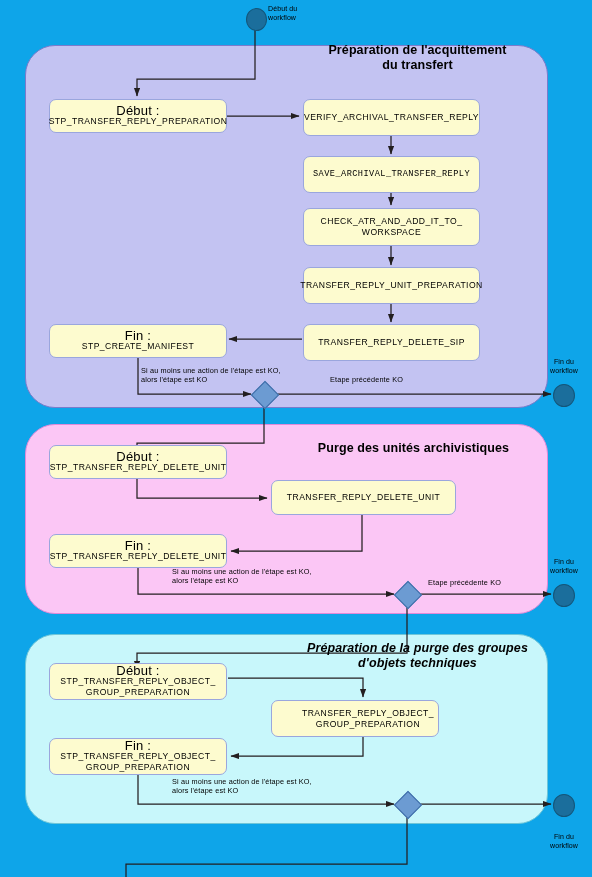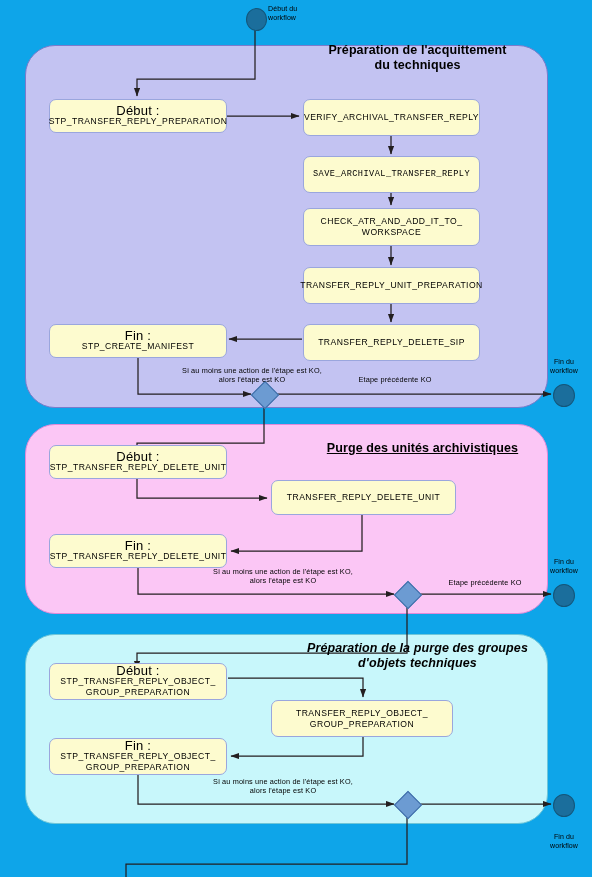--- a/index.html
+++ b/index.html
@@ -18,21 +18,21 @@
         display:flex;align-items:center;justify-content:center;text-align:center;
         font-size:8.6px;color:#000;letter-spacing:.45px;line-height:11px;padding:2px 4px;}
   .node .ln{display:block;}
   .node .ln.small{font-size:13px;letter-spacing:.2px;}
 
   .term{position:absolute;background:#1b6e9c;border:1px solid #14567a;border-radius:50%;}
   .termlabel{position:absolute;font-size:7px;color:#000;line-height:8.5px;text-align:center;letter-spacing:.1px;}
 
   .diamond{position:absolute;background:#6c9bd2;border:1px solid #3e6da8;transform:rotate(45deg);}
 
-  .edgelabel{position:absolute;font-size:7.3px;color:#000;line-height:9px;text-align:center;letter-spacing:.15px;}
+  .edgelabel{position:absolute;font-size:7.3px;color:#000;line-height:9px;letter-spacing:.15px;}
 </style>
 </head>
 <body>
 
 <div id="canvas">
 
   <div class="lane purple" style="left:25px;top:45px;width:523px;height:363px;"></div>
 
   <div class="lane pink" style="left:25px;top:424px;width:523px;height:190px;"></div>
 
@@ -85,24 +85,24 @@
       <path d="M420,804 L551,804"></path>
     </g>
 
     <g stroke="#231f20" stroke-width="1.25" fill="none">
       <path d="M407,817 L407,864 L126,864 L126,877"></path>
     </g>
   </svg>
 
   <div class="lane-title" style="left:300px;top:43px;width:235px;">
     <span>Préparation de l'acquittement</span><br>
-    <span>du techniques</span>
-  </div>
-
-  <div class="lane-title" style="left:305px;top:441px;width:235px;text-decoration:underline;">
+    <span>du transfert</span>
+  </div>
+
+  <div class="lane-title" style="left:296px;top:441px;width:235px;">
     <span>Purge des unités archivistiques</span>
   </div>
 
   <div class="lane-title" style="left:295px;top:641px;width:245px;font-style:italic;">
     <span>Préparation de la purge des groupes</span><br>
     <span>d'objets techniques</span>
   </div>
 
   <div class="node" style="left:49px;top:99px;width:178px;height:34px;">
     <span>
@@ -160,21 +160,21 @@
   </div>
 
   <div class="node" style="left:49px;top:663px;width:178px;height:37px;">
     <span>
       <span class="ln small">Début :</span>
       <span class="ln">STP_TRANSFER_REPLY_OBJECT_</span>
       <span class="ln">GROUP_PREPARATION</span>
     </span>
   </div>
 
-  <div class="node" style="left:271px;top:700px;width:182px;height:37px;">
+  <div class="node" style="left:271px;top:700px;width:168px;height:37px;justify-content:flex-end;">
     <span>
       <span class="ln">TRANSFER_REPLY_OBJECT_</span>
       <span class="ln">GROUP_PREPARATION</span>
     </span>
   </div>
 
   <div class="node" style="left:49px;top:738px;width:178px;height:37px;">
     <span>
       <span class="ln small">Fin :</span>
       <span class="ln">STP_TRANSFER_REPLY_OBJECT_</span>

